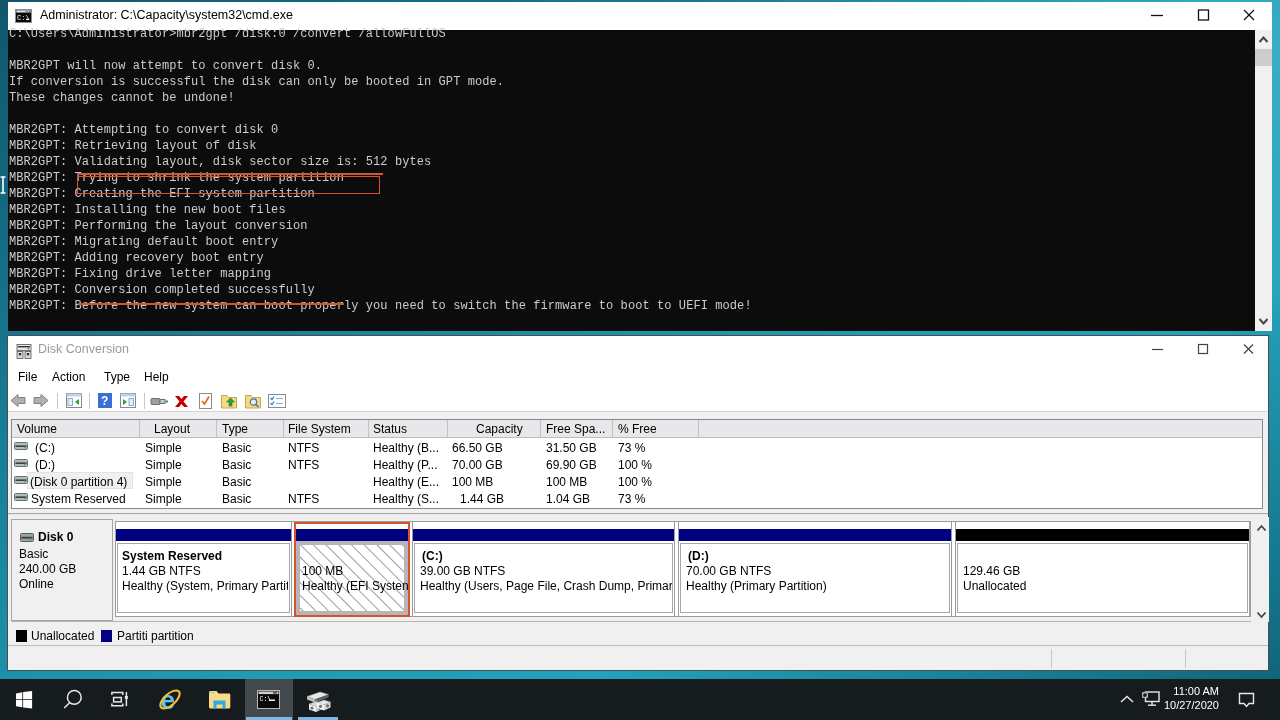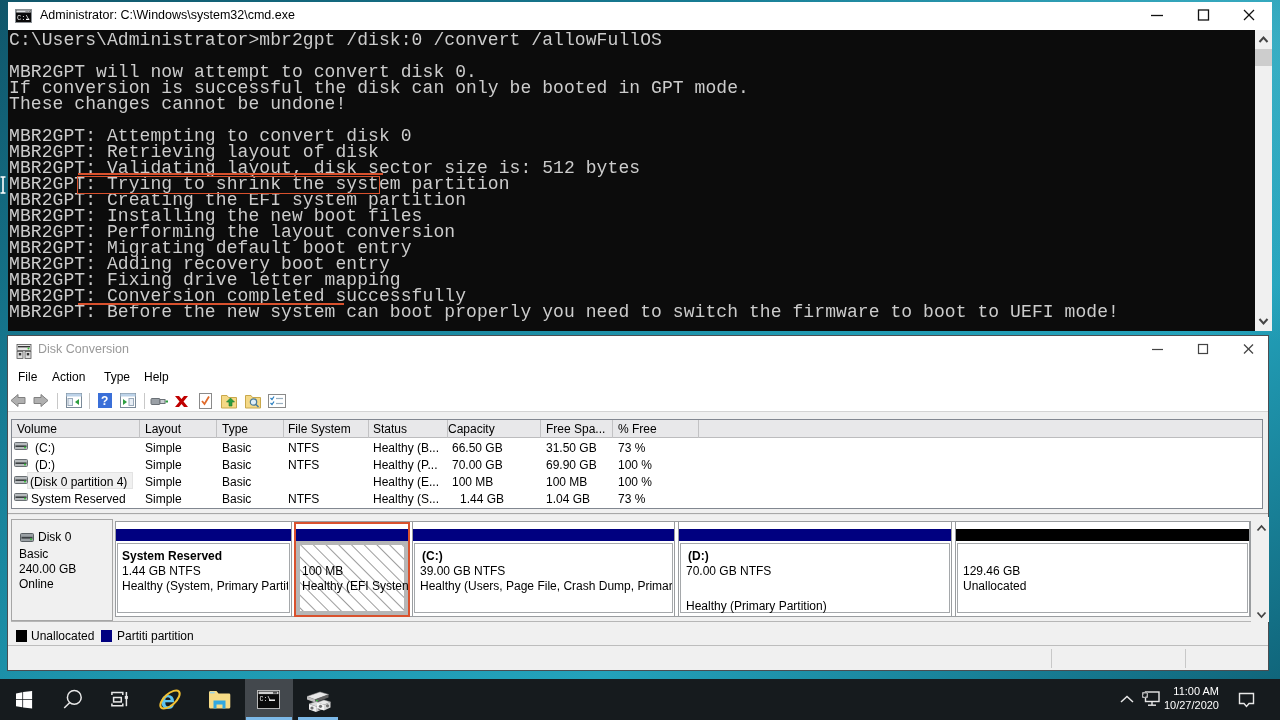--- a/index.html
+++ b/index.html
@@ -13,30 +13,30 @@
 <div class="abs" id="cmd-title" style="left:8px;top:2px;width:1264px;height:28px;background:#fff"></div>
 <svg class="abs" style="left:15px;top:9px" width="17" height="14" viewBox="0 0 17 14">
  <rect x="0.5" y="0.5" width="16" height="13" fill="#0a0a0a" stroke="#8a8f94" stroke-width="1"></rect>
  <rect x="1.3" y="1.3" width="14.4" height="2.2" fill="#e2e4e6"></rect>
  <rect x="10.6" y="1.9" width="1" height="1" fill="#555"></rect>
  <rect x="12.4" y="1.9" width="1" height="1" fill="#555"></rect>
  <rect x="14.2" y="1.9" width="1" height="1" fill="#555"></rect>
  <text x="2" y="10.8" font-size="7" fill="#fff" font-family="Liberation Mono">C:\</text>
  <rect x="11" y="9.8" width="3.2" height="1.2" fill="#fff"></rect>
 </svg>
-<div class="abs" style="left:40px;top:2px;height:26px;line-height:26px;font-size:12.5px;color:#000">Administrator: C:\Windows\system32\cmd.exe</div>
+<div class="abs" style="left:40px;top:2px;height:26px;line-height:26px;font-size:12.5px;color:#000">Administrator: C:\Capacity\system32\cmd.exe</div>
 <svg class="abs" style="left:1146px;top:1px" width="126" height="28" viewBox="0 0 126 28">
  <line x1="5" y1="14.5" x2="17" y2="14.5" stroke="#111" stroke-width="1.3"></line>
  <rect x="52.5" y="9" width="10" height="10" fill="none" stroke="#111" stroke-width="1.3"></rect>
  <line x1="98" y1="9" x2="108" y2="19" stroke="#111" stroke-width="1.3"></line>
  <line x1="108" y1="9" x2="98" y2="19" stroke="#111" stroke-width="1.3"></line>
 </svg>
 
 <div class="abs" id="cmd-console" style="left:8px;top:30px;width:1247px;height:301px;background:#0c0c0c"></div>
-<pre class="abs" style="left:9px;top:32px;font-family:'Liberation Mono',monospace;font-size:18px;line-height:16px;letter-spacing:0.08px;color:#cccccc">C:\Users\Administrator&gt;mbr2gpt /disk:0 /convert /allowFullOS
+<pre class="abs" style="left:9px;top:26px;font-family:'Liberation Mono',monospace;font-size:12px;line-height:16px;letter-spacing:0.08px;color:#cccccc">C:\Users\Administrator&gt;mbr2gpt /disk:0 /convert /allowFullOS
 
 MBR2GPT will now attempt to convert disk 0.
 If conversion is successful the disk can only be booted in GPT mode.
 These changes cannot be undone!
 
 MBR2GPT: Attempting to convert disk 0
 MBR2GPT: Retrieving layout of disk
 MBR2GPT: Validating layout, disk sector size is: 512 bytes
 MBR2GPT: Trying to shrink the system partition
 MBR2GPT: Creating the EFI system partition
@@ -149,25 +149,25 @@
   <line x1="8" y1="4.5" x2="15" y2="4.5" stroke="#9ab0c0" stroke-width="1.2"></line>
   <path d="M2.5 9 L4 10.5 L6 7.5" stroke="#2a7ec0" stroke-width="1.2" fill="none"></path>
   <line x1="8" y1="9.5" x2="15" y2="9.5" stroke="#9ab0c0" stroke-width="1.2"></line>
  </g>
 </svg>
 
 <div id="vol-table" class="abs" style="left:11px;top:419px;width:1252px;height:90px;background:#fff;border:1px solid #828790"></div>
 
 <div class="abs" style="left:12px;top:420px;width:1250px;height:18px;background:#e8e8ea;border-bottom:1px solid #bcbcbe"></div>
 <div class="abs t12" style="left:17px;top:422px">Volume</div>
-<div class="abs t12" style="left:145px;top:422px">Layout</div>
+<div class="abs t12" style="left:154px;top:422px">Layout</div>
 <div class="abs t12" style="left:222px;top:422px">Type</div>
 <div class="abs t12" style="left:288px;top:422px">File System</div>
 <div class="abs t12" style="left:373px;top:422px">Status</div>
-<div class="abs t12" style="left:448px;top:422px">Capacity</div>
+<div class="abs t12" style="left:476px;top:422px">Capacity</div>
 <div class="abs t12" style="left:546px;top:422px">Free Spa...</div>
 <div class="abs t12" style="left:618px;top:422px">% Free</div>
 <div class="abs" style="left:139px;top:420px;width:1px;height:18px;background:#c2c2c4"></div>
 <div class="abs" style="left:216px;top:420px;width:1px;height:18px;background:#c2c2c4"></div>
 <div class="abs" style="left:283px;top:420px;width:1px;height:18px;background:#c2c2c4"></div>
 <div class="abs" style="left:368px;top:420px;width:1px;height:18px;background:#c2c2c4"></div>
 <div class="abs" style="left:447px;top:420px;width:1px;height:18px;background:#c2c2c4"></div>
 <div class="abs" style="left:540px;top:420px;width:1px;height:18px;background:#c2c2c4"></div>
 <div class="abs" style="left:612px;top:420px;width:1px;height:18px;background:#c2c2c4"></div>
 <div class="abs" style="left:698px;top:420px;width:1px;height:18px;background:#c2c2c4"></div>
@@ -225,21 +225,21 @@
 
 <div id="disk-pane" class="abs" style="left:8px;top:516px;width:1260px;height:107px;background:#f0f0f0"></div>
 <div class="abs" style="left:115px;top:521px;width:1136px;height:96px;background:#fff;border:1px solid #9a9da0"></div>
 
 <div class="abs" style="left:11px;top:519px;width:102px;height:102px;background:#f0f0f0;border:1px solid #a6a6a6"></div>
 <svg class="abs" style="left:20px;top:533px" width="14" height="9" viewBox="0 0 14 9">
  <rect x="0.5" y="0.5" width="13" height="8" rx="1" fill="#9aa0a4" stroke="#5a6064"></rect>
     <rect x="1.5" y="3.8" width="11" height="1.8" fill="#3a3f42"></rect>
     <circle cx="11" cy="6.3" r="1" fill="#35c03a"></circle>
 </svg>
-<div class="abs t12" style="left:38px;top:530px;font-weight:normal">Disk 0</div>
+<div class="abs t12" style="left:38px;top:530px;font-weight:bold">Disk 0</div>
 <div class="abs t12" style="left:19px;top:547px">Basic</div>
 <div class="abs t12" style="left:19px;top:562px">240.00 GB</div>
 <div class="abs t12" style="left:19px;top:577px">Online</div>
 
 <div class="abs" style="left:115px;top:521px;width:177px;height:96px;background:#fff;border:1px solid #9a9da0"></div>
 <div class="abs" style="left:116px;top:529px;width:175px;height:12px;background:#000080"></div>
 <div class="abs" style="left:117px;top:543px;width:173px;height:70px;background:#fff;border:1px solid #a5a8ab"></div>
 <div class="abs t12" style="left:122px;top:549px;font-weight:bold">System Reserved</div>
 <div class="abs t12" style="left:122px;top:564px">1.44 GB NTFS</div>
 <div class="abs t12" style="left:122px;top:579px;white-space:nowrap;width:166px;overflow:hidden">Healthy (System, Primary Partiti</div>
@@ -264,21 +264,21 @@
 <div class="abs" style="left:414px;top:543px;width:259px;height:70px;background:#fff;border:1px solid #a5a8ab"></div>
 <div class="abs t12" style="left:422px;top:549px;font-weight:bold">(C:)</div>
 <div class="abs t12" style="left:420px;top:564px">39.00 GB NTFS</div>
 <div class="abs t12" style="left:420px;top:579px;white-space:nowrap;width:252px;overflow:hidden">Healthy (Users, Page File, Crash Dump, Primary</div>
 
 <div class="abs" style="left:678px;top:521px;width:274px;height:96px;background:#fff;border:1px solid #9a9da0"></div>
 <div class="abs" style="left:679px;top:529px;width:272px;height:12px;background:#000080"></div>
 <div class="abs" style="left:680px;top:543px;width:270px;height:70px;background:#fff;border:1px solid #a5a8ab"></div>
 <div class="abs t12" style="left:688px;top:549px;font-weight:bold">(D:)</div>
 <div class="abs t12" style="left:686px;top:564px">70.00 GB NTFS</div>
-<div class="abs t12" style="left:686px;top:599px">Healthy (Primary Partition)</div>
+<div class="abs t12" style="left:686px;top:579px">Healthy (Primary Partition)</div>
 
 <div class="abs" style="left:955px;top:521px;width:295px;height:96px;background:#fff;border:1px solid #9a9da0"></div>
 <div class="abs" style="left:956px;top:529px;width:293px;height:12px;background:#000000"></div>
 <div class="abs" style="left:957px;top:543px;width:291px;height:70px;background:#fff;border:1px solid #a5a8ab"></div>
 <div class="abs t12" style="left:963px;top:564px">129.46 GB</div>
 <div class="abs t12" style="left:963px;top:579px">Unallocated</div>
 
 <div class="abs" style="left:11px;top:621px;width:1240px;height:1px;background:#b6b6b6"></div>
 
 <div class="abs" style="left:1254px;top:517px;width:15px;height:105px;background:#f0f0f0"></div>

